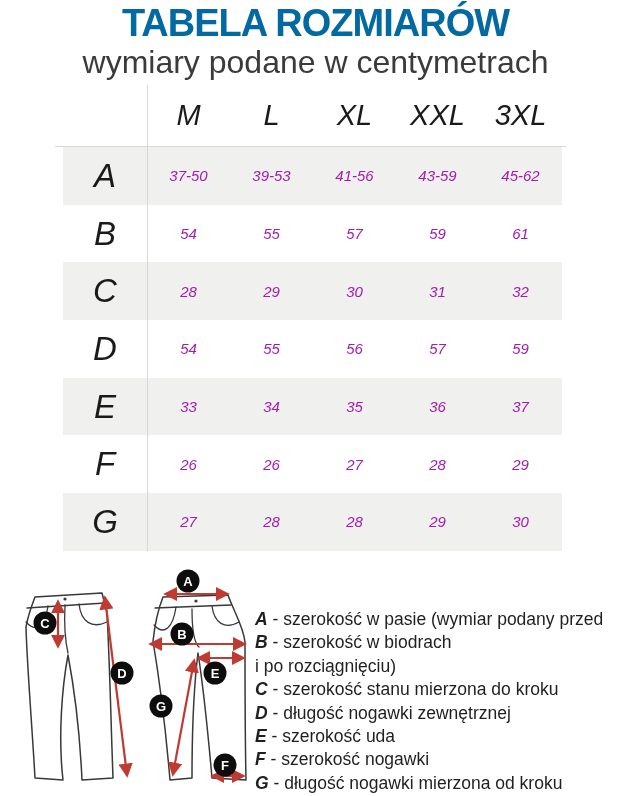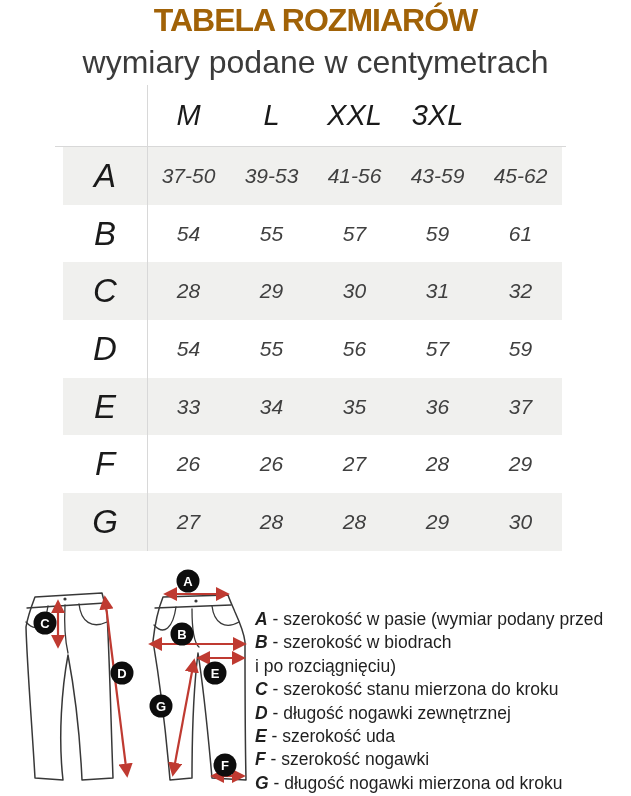--- a/index.html
+++ b/index.html
@@ -4,22 +4,22 @@
 <style>
   html,body { margin:0; padding:0; }
   body {
     width:631px; height:796px; position:relative;
     background:#ffffff; overflow:hidden;
     font-family:"Liberation Sans", sans-serif;
     -webkit-font-smoothing:antialiased;
   }
   .title {
     position:absolute; top:2px; left:0; width:631px;
-    text-align:center; font-size:32px; font-weight:700;
-    letter-spacing:-1px; color:#a16207; white-space:nowrap;
+    text-align:center; font-size:38px; font-weight:700;
+    letter-spacing:-1px; color:#0369a1; white-space:nowrap;
   }
   .subtitle {
     position:absolute; top:44px; left:0; width:631px;
     text-align:center; font-size:32px; font-weight:400;
     color:#3b3b3b; white-space:nowrap;
   }
   .col-headers {
     position:absolute; left:147px; top:99px; width:415px;
     display:flex;
   }
@@ -39,21 +39,21 @@
     position:absolute; left:63px; top:147px; width:499px; z-index:1;
   }
   .row { display:flex; height:57.7px; align-items:center; }
   .row.striped { background:#f0f0ee; }
   .row-label {
     width:84px; text-align:center; font-style:italic;
     font-size:33px; color:#1a1a1a;
   }
   .cell {
     width:83px; text-align:center; font-style:italic;
-    font-size:21px; color:#404040;
+    font-size:15px; color:#a21caf;
   }
   .diagram {
     position:absolute; left:8px; top:565px; width:248px; height:231px;
   }
   .pants { fill:#ffffff; stroke:#383838; stroke-width:1.5; stroke-linejoin:round; }
   .seam  { fill:none; stroke:#383838; stroke-width:1.3; stroke-linecap:round; }
   .arrow { stroke:#bf3a31; stroke-width:2.2; }
   .badge-circle { fill:#0d0d0d; }
   .badge-letter {
     fill:#ffffff; font-family:"Liberation Sans", sans-serif;
@@ -71,20 +71,21 @@
 
 <div class="title">TABELA ROZMIARÓW</div>
 <div class="subtitle">wymiary podane w centymetrach</div>
 
 <div class="v-rule"></div>
 <div class="top-rule"></div>
 
 <div class="col-headers" id="col-headers">
     <div class="col-header">M</div>
     <div class="col-header">L</div>
+    <div class="col-header">XL</div>
     <div class="col-header">XXL</div>
     <div class="col-header">3XL</div>
   </div>
 <div class="rows" id="size-rows">
     <div class="row striped">
       <div class="row-label">A</div>
       <div class="cell">37-50</div>
       <div class="cell">39-53</div>
       <div class="cell">41-56</div>
       <div class="cell">43-59</div>

